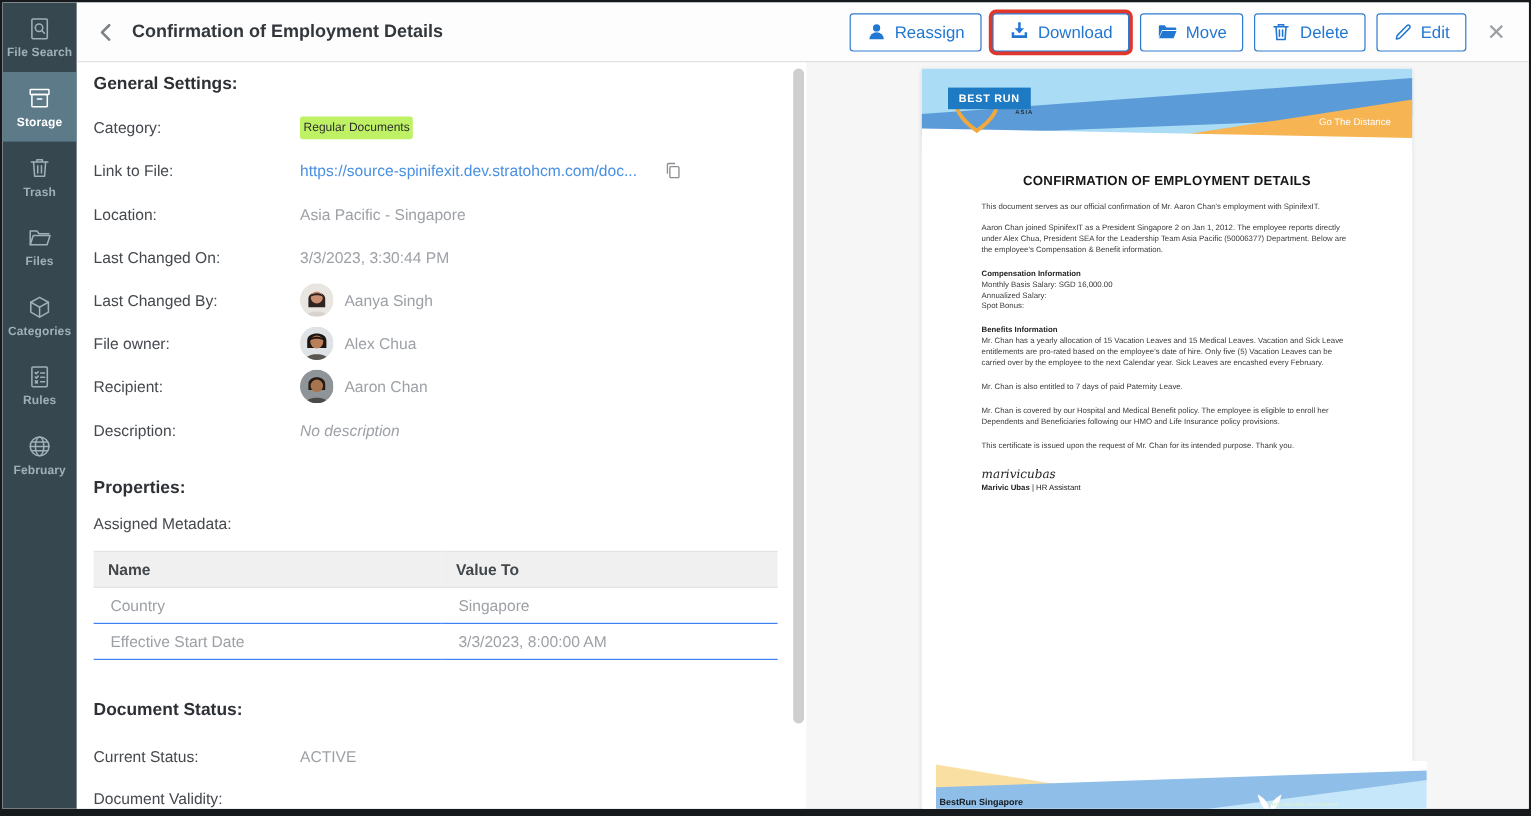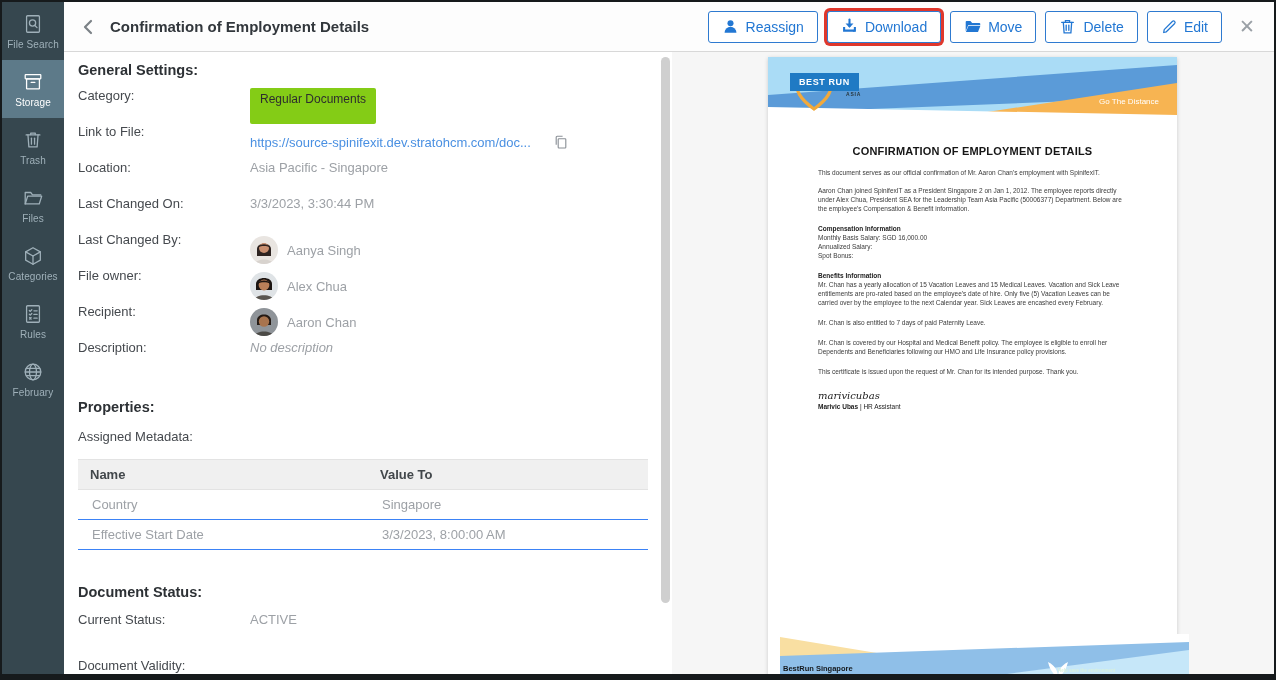--- a/index.html
+++ b/index.html
@@ -2,21 +2,21 @@
 <html><head>
 <meta charset="utf-8">
 <style>
   html,body{margin:0;padding:0;background:#555;}
   *{box-sizing:border-box;font-family:"Liberation Sans",sans-serif;}
   .frame{position:relative;width:1276px;height:680px;background:#161a1c;}
   .app{position:absolute;left:2px;top:2px;width:1272px;height:672px;background:#fff;display:flex;overflow:hidden;}
 
   
   .sidebar{width:62px;background:#36474f;flex:none;display:flex;flex-direction:column;}
-  .nav-item{height:58px;display:flex;flex-direction:column;align-items:center;justify-content:center;gap:4px;cursor:pointer;}
+  .nav-item{height:58px;display:flex;flex-direction:column;align-items:center;justify-content:center;gap:4px;cursor:pointer;font-weight:bold;}
   .nav-item .lbl{font-size:10px;color:#9fb0b9;letter-spacing:.1px;}
   .nav-item svg{stroke:#9fb0b9;fill:none;stroke-width:1.4;stroke-linecap:round;stroke-linejoin:round;}
   .nav-item.active{background:#5d7a89;}
   .nav-item.active .lbl{color:#ffffff;}
   .nav-item.active svg{stroke:#ffffff;}
 
   
   .main{flex:1;display:flex;flex-direction:column;min-width:0;}
   .topbar{height:50px;background:#fdfdfd;border-bottom:1px solid #d8d8d8;display:flex;align-items:center;padding:0 14px 0 12px;flex:none;}
   .back-btn{width:24px;height:24px;display:flex;align-items:center;justify-content:center;cursor:pointer;margin-right:10px;}
@@ -27,24 +27,24 @@
   .tb-btn.annotated{box-shadow:0 0 0 3px #df372c;}
   .tb-btn svg{flex:none;}
   .close-x{margin-left:12px;width:26px;height:26px;display:flex;align-items:center;justify-content:center;cursor:pointer;color:#9aa0a6;font-size:19px;}
 
   .workarea{flex:1;display:flex;min-height:0;}
 
   
   .detail{width:608px;flex:none;position:relative;background:#fff;overflow:hidden;}
   .sec-h{position:absolute;left:14px;font-size:14.5px;font-weight:bold;color:#2d3135;}
   .rows{position:absolute;left:14px;top:36px;right:30px;}
-  .frow{height:36px;display:flex;}
+  .frow{height:36px;display:flex;align-items:center;}
   .frow .flabel{width:172px;flex:none;font-size:13px;color:#45494e;}
   .fvalue{font-size:13px;color:#9da1a6;}
-  .chip{background:#84cc16;border-radius:2px;padding:4px 10px;font-size:12px;color:#2e2e2e;}
+  .chip{background:#bef264;border-radius:2px;padding:4px 3px;font-size:10px;color:#2e2e2e;}
   .linkline{display:flex;align-items:center;gap:22px;}
   .link{font-size:13px;color:#4a90e2;cursor:pointer;}
   .person{display:flex;align-items:center;gap:9px;}
   .avatar{width:28px;height:28px;border-radius:50%;overflow:hidden;flex:none;}
   .italic{font-style:italic;}
   .plain-lbl{position:absolute;left:14px;font-size:13px;color:#45494e;}
   .meta-table{position:absolute;left:14px;top:407px;width:570px;border-collapse:collapse;font-size:13px;}
   .meta-table th{background:#f0f0f0;text-align:left;font-weight:bold;color:#42474b;height:30px;padding:0 12px;border:1px solid #e3e3e3;border-left:none;border-right:none;}
   .meta-table td{color:#9da1a6;height:30px;padding:0 14px;border-bottom:1px solid #3b82f6;}
   .meta-table .c1{width:290px;}

